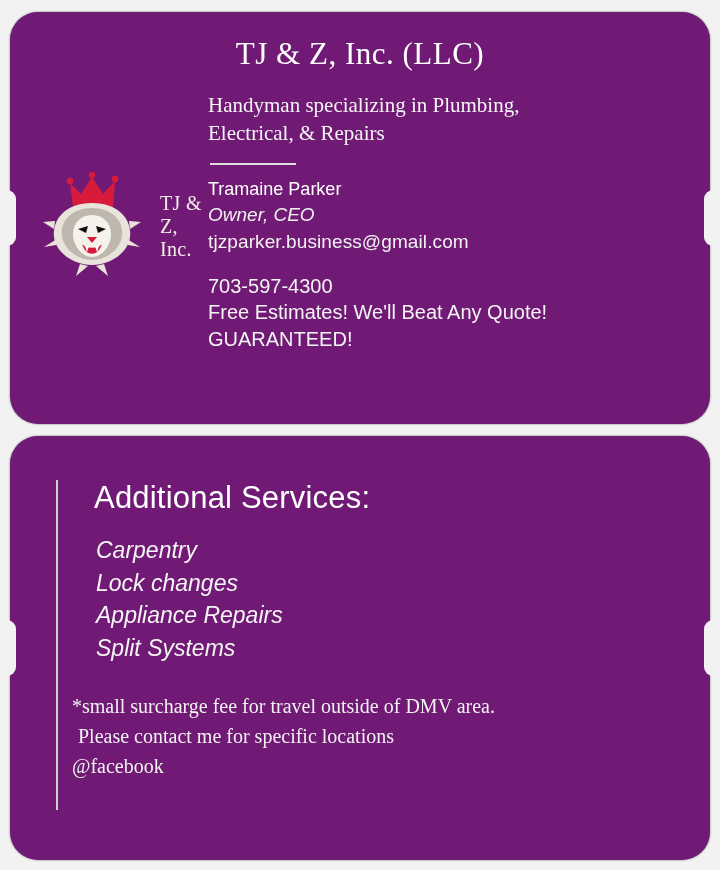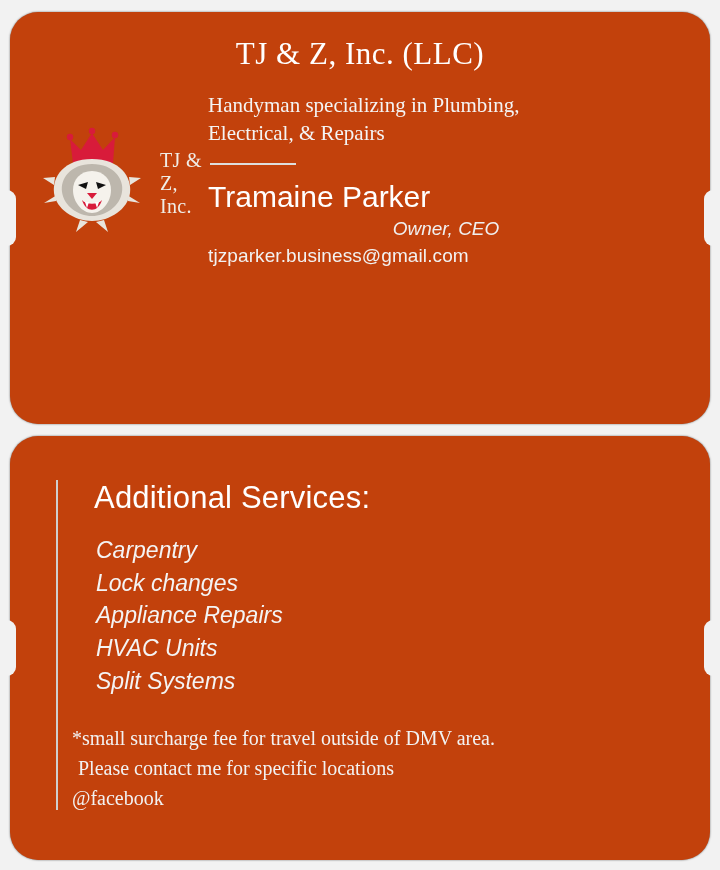--- a/index.html
+++ b/index.html
@@ -22,21 +22,21 @@
     display: flex;
     flex-direction: column;
     justify-content: space-between;
     box-sizing: border-box;
     padding: 8px 0;
   }
 
   
   .card {
     position: relative;
-    background: #c2410c;
+    background: #701a75;
     border-radius: 26px;
     box-sizing: border-box;
     margin: 0 10px;
     box-shadow: 0 0 2px rgba(0,0,0,0.6);
   }
   .card-front {
     height: 412px;
     margin-top: 4px;
     border-radius: 28px;
   }
@@ -102,30 +102,29 @@
     font-weight: 400;
     font-family: Liberation Serif, serif;
   }
   .rule {
     width: 86px;
     height: 2px;
     background: #dedede;
     margin: 16px 0 14px 2px;
   }
   .person-name {
-    font-size: 30px;
+    font-size: 18px;
     color: #ffffff;
     line-height: 1.18;
   }
   .person-role {
     font-size: 19px;
     font-style: italic;
     color: #f0f0f0;
     margin-top: 3px;
-    text-align: center;
   }
   .person-email {
     font-size: 19px;
     color: #f2f2f2;
     margin-top: 5px;
     letter-spacing: 0.1px;
   }
   .contact-block {
     margin-top: 20px;
     font-size: 20px;
@@ -221,39 +220,43 @@
       <div class="info-col">
         <div class="tagline">Handyman specializing in Plumbing,</div>
         <div class="tagline">Electrical, &amp; Repairs</div>
 
         <div class="rule"></div>
 
         <div class="person-name">Tramaine Parker</div>
         <div class="person-role">Owner, CEO</div>
         <div class="person-email">tjzparker.business@gmail.com</div>
 
+        <div class="contact-block">
+          <div>703-597-4300</div>
+          <div>Free Estimates! We'll Beat Any Quote!</div>
+          <div>GUARANTEED!</div>
+        </div>
       </div>
 
     </div>
   </div>
 
   <div class="card card-back">
     <div class="notch left"></div>
     <div class="notch right"></div>
 
     <div class="back-inner">
       <div class="back-bar"></div>
 
       <div class="back-content">
         <div class="services-title">Additional Services:</div>
 
         <div class="service-item">Carpentry</div>
         <div class="service-item">Lock changes</div>
         <div class="service-item">Appliance Repairs</div>
-        <div class="service-item">HVAC Units</div>
         <div class="service-item">Split Systems</div>
 
         <div class="footnote-block">
           <div>*small surcharge fee for travel outside of DMV area.</div>
           <div class="footnote-2">Please contact me for specific locations</div>
           <div class="footnote-3">@facebook</div>
         </div>
       </div>
     </div>
   </div>

